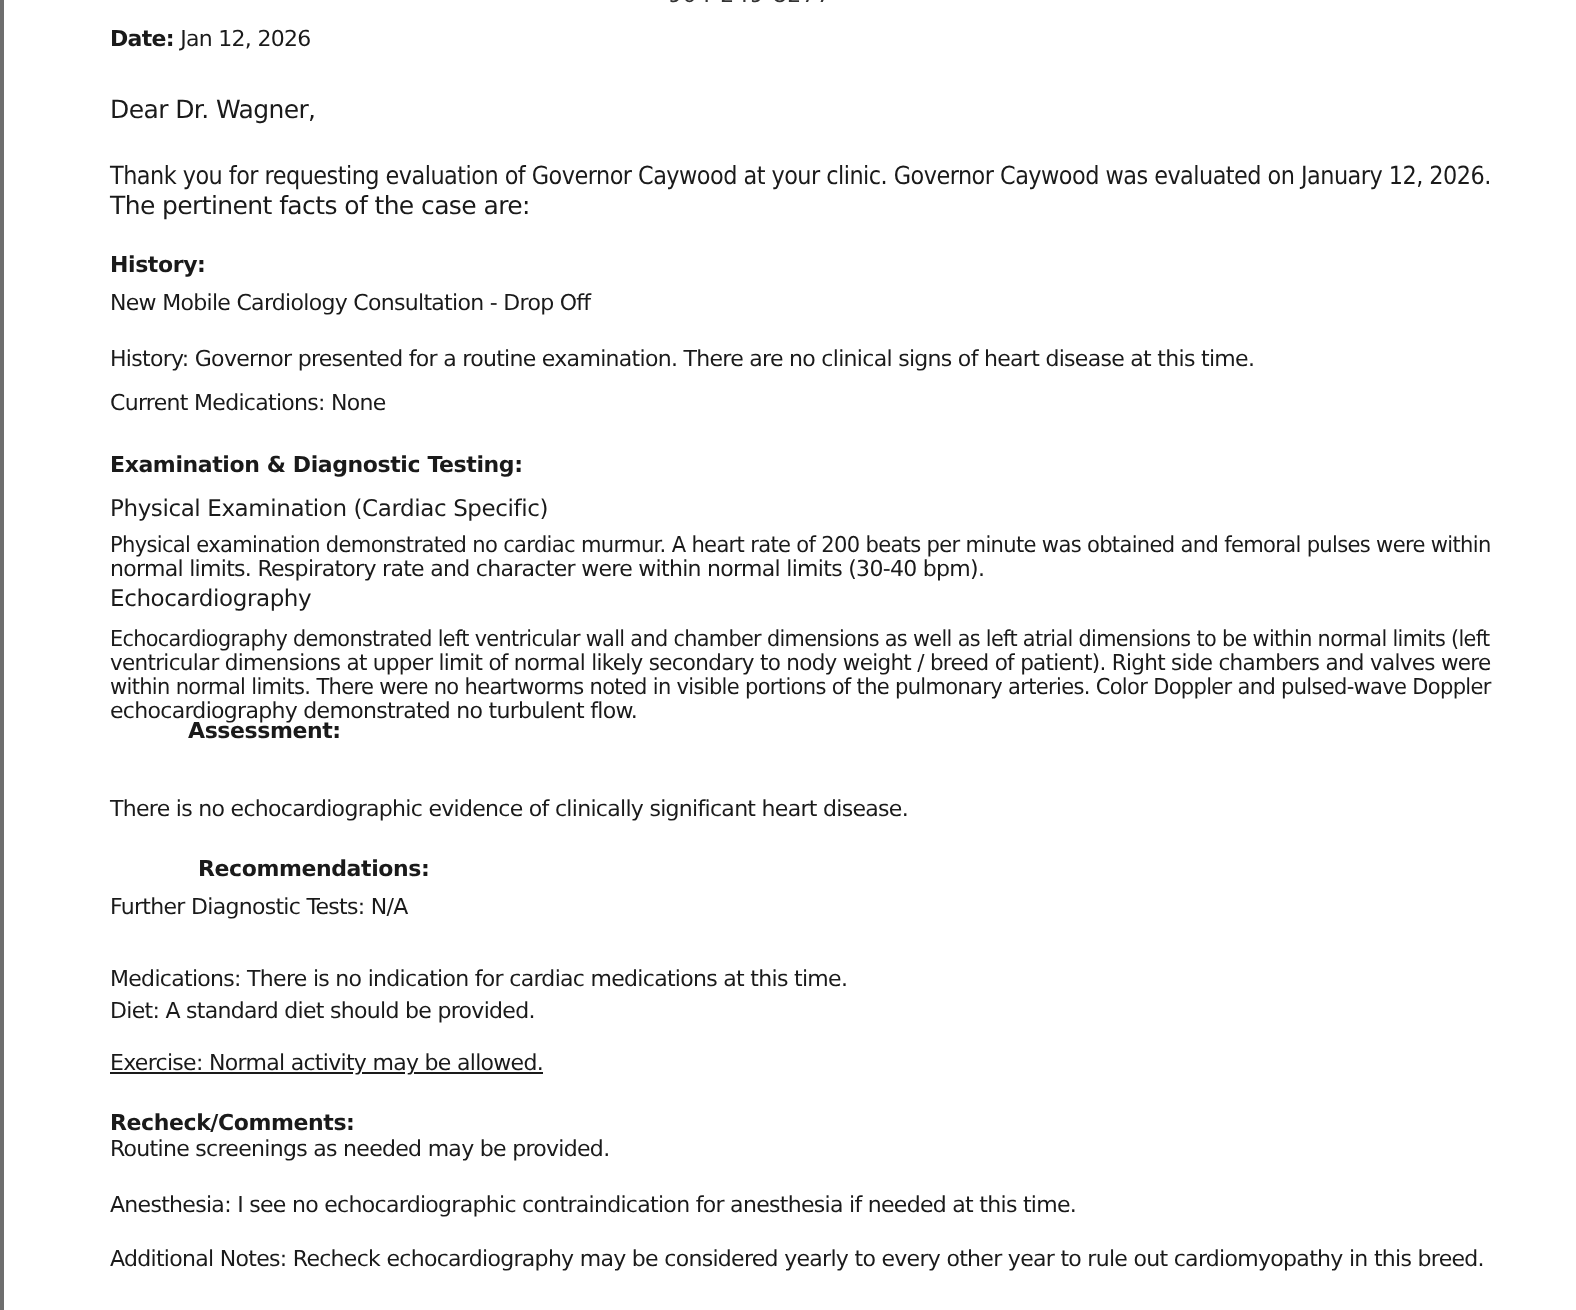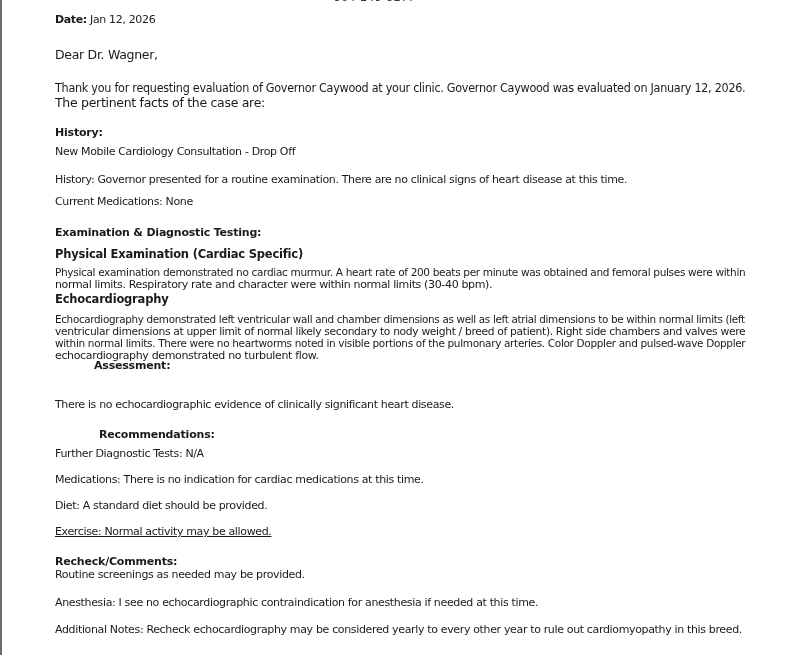--- a/index.html
+++ b/index.html
@@ -54,21 +54,21 @@
       line-height: 13px;
     }
     .b { font-weight: bold; }
     .hd {
       font-weight: bold;
       text-underline-offset: 2px;
       font-size: 11px;
       letter-spacing: -0.2px;
     }
     .sub {
-      font-weight: bold;
+      font-weight: normal;
       font-size: 11.5px;
       letter-spacing: -0.2px;
     }
   </style>
 </head>
 <body>
 
 <div class="left-border"></div>
 
 <div class="page">
@@ -97,21 +97,21 @@
   <div class="line" style="top: 314px; transform: scaleX(0.9452);">Echocardiography demonstrated left ventricular wall and chamber dimensions as well as left atrial dimensions to be within normal limits (left</div>
   <div class="line" style="top: 326px; transform: scaleX(0.976);">ventricular dimensions at upper limit of normal likely secondary to nody weight / breed of patient).  Right side chambers and valves were</div>
   <div class="line" style="top: 338px; transform: scaleX(0.9544);">within normal limits.  There were no heartworms noted in visible portions of the pulmonary arteries.  Color Doppler and pulsed-wave Doppler</div>
   <div class="line" style="top:350px;">echocardiography demonstrated no turbulent flow.</div>
 
   <div class="line hd" style="top:360px;margin-left:39px;">Assessment:</div>
   <div class="line" style="top:399px;">There is no echocardiographic evidence of clinically significant heart disease.</div>
 
   <div class="line hd" style="top:429px;margin-left:44px;">Recommendations:</div>
   <div class="line" style="top:448px;">Further Diagnostic Tests: N/A</div>
-  <div class="line" style="top:474px;">Medications: There is no indication for cardiac medications at this time.</div>
+  <div class="line" style="top:484px;">Medications: There is no indication for cardiac medications at this time.</div>
   <div class="line" style="top:500px;">Diet: A standard diet should be provided.</div>
   <div class="line" style="top:526px;text-decoration:underline;">Exercise: Normal activity may be allowed.</div>
 
   <div class="line hd" style="top:556px;">Recheck/Comments:</div>
   <div class="line" style="top:569px;">Routine screenings as needed may be provided.</div>
   <div class="line" style="top:624px;">Additional Notes: Recheck echocardiography may be considered yearly to every other year to rule out cardiomyopathy in this breed.</div>
   <div class="line" style="top:597px;">Anesthesia: I see no echocardiographic contraindication for anesthesia if needed at this time.</div>
 
 </div>
 

